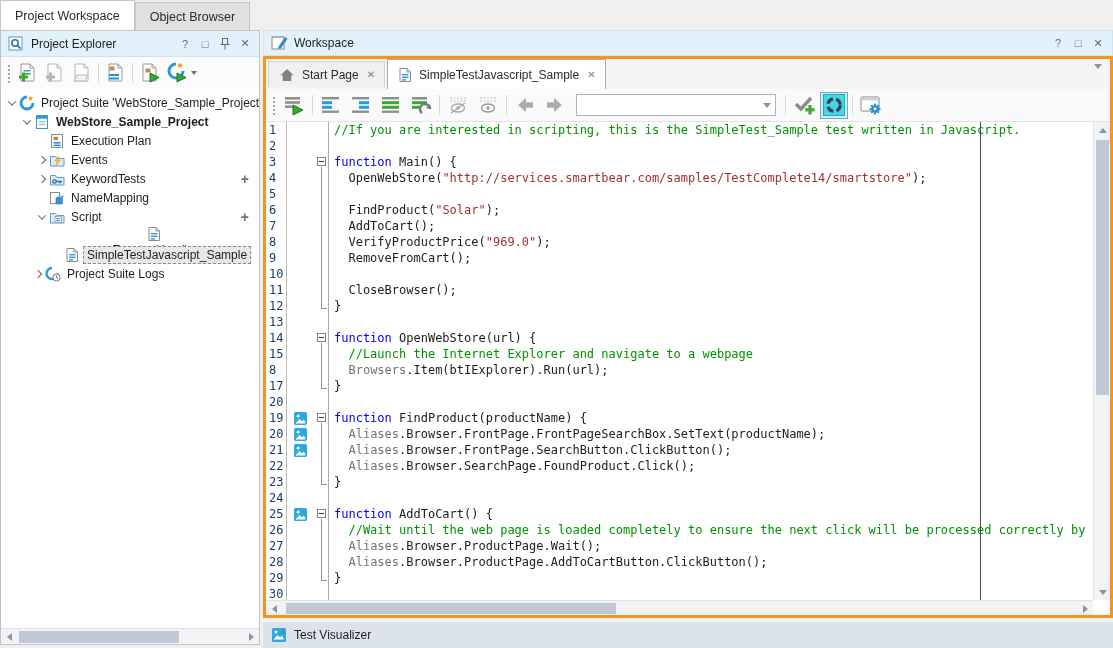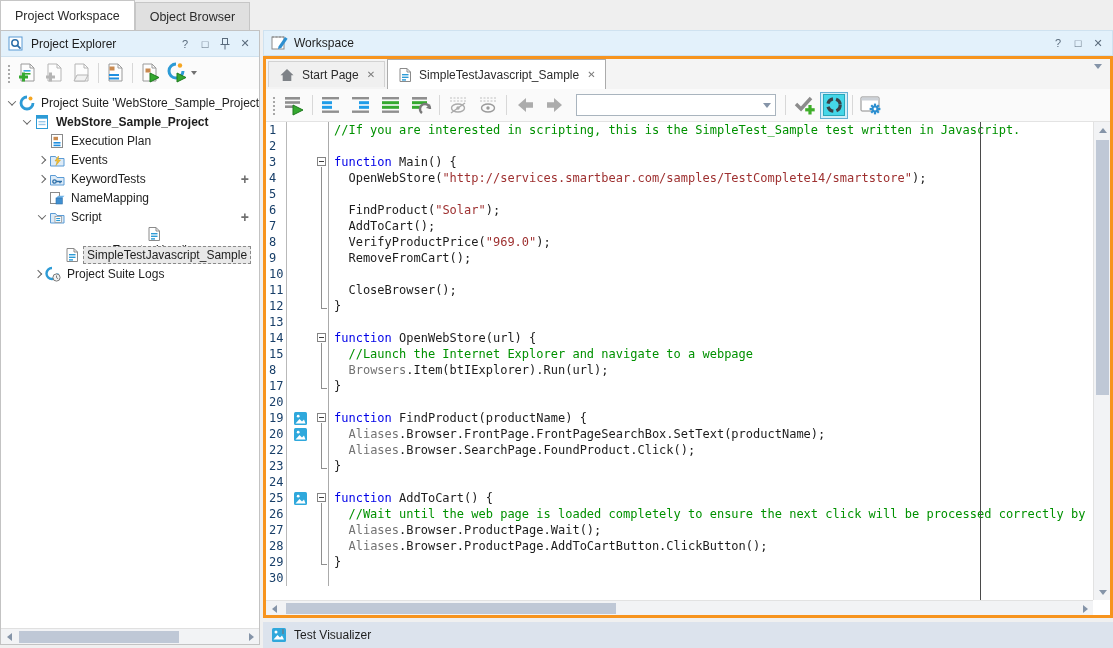--- a/index.html
+++ b/index.html
@@ -706,20 +706,36 @@
                 <path d="M1.5 11.5L5.5 7 8 9.5l2-2 1.5 4z" fill="#fff"></path>
               </svg>
             </span>
           </span>
           <span class="foldc mid">
             <span class="vline"></span>
           </span>
           <span class="codec"><span class="tok-pl">  </span><span class="tok-al">Aliases</span><span class="tok-pl">.Browser.FrontPage.FrontPageSearchBox.SetText(productName);</span></span>
         </div>
         <div class="code-row">
+          <span class="ln">21</span>
+          <span class="imgc">
+            <span class="icon">
+              <svg width="13" height="13" viewBox="0 0 13 13">
+                <rect width="13" height="13" rx="1.5" fill="#2FA8DC"></rect>
+                <circle cx="4.2" cy="4.2" r="1.4" fill="#fff"></circle>
+                <path d="M1.5 11.5L5.5 7 8 9.5l2-2 1.5 4z" fill="#fff"></path>
+              </svg>
+            </span>
+          </span>
+          <span class="foldc mid">
+            <span class="vline"></span>
+          </span>
+          <span class="codec"><span class="tok-pl">  </span><span class="tok-al">Aliases</span><span class="tok-pl">.Browser.FrontPage.SearchButton.ClickButton();</span></span>
+        </div>
+        <div class="code-row">
           <span class="ln">22</span>
           <span class="imgc"></span>
           <span class="foldc mid">
             <span class="vline"></span>
           </span>
           <span class="codec"><span class="tok-pl">  </span><span class="tok-al">Aliases</span><span class="tok-pl">.Browser.SearchPage.FoundProduct.Click();</span></span>
         </div>
         <div class="code-row">
           <span class="ln">23</span>
           <span class="imgc"></span>

